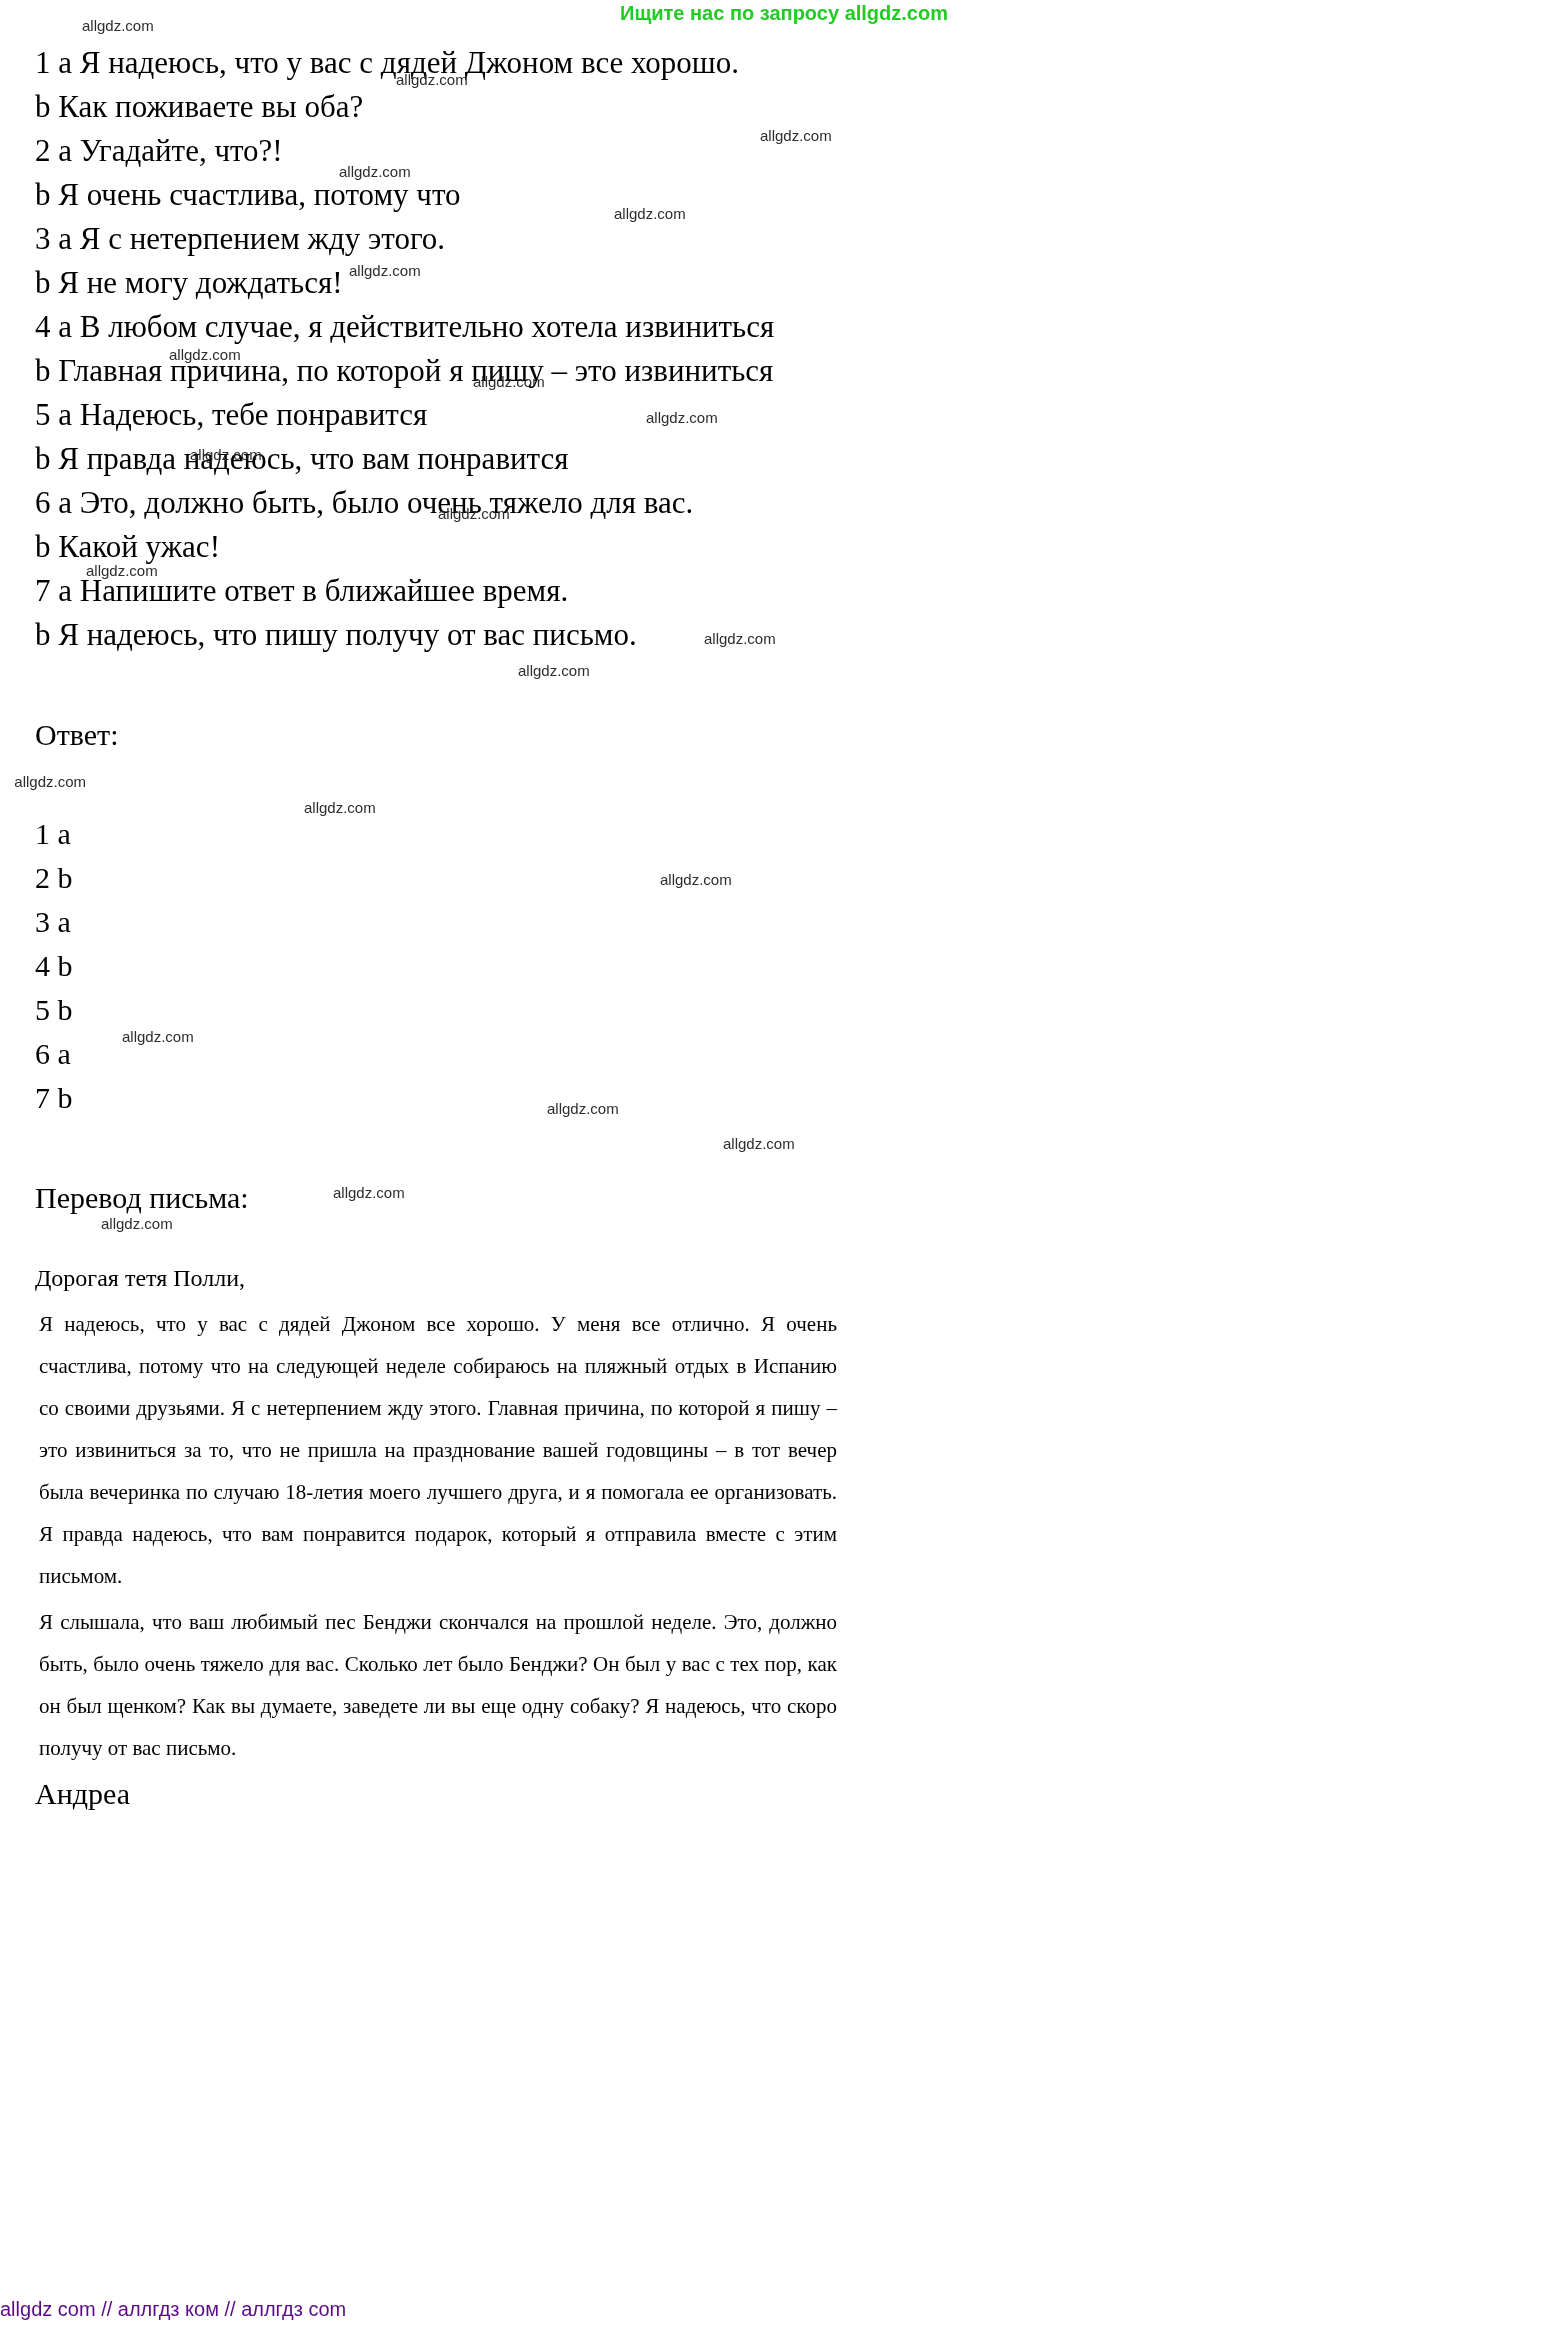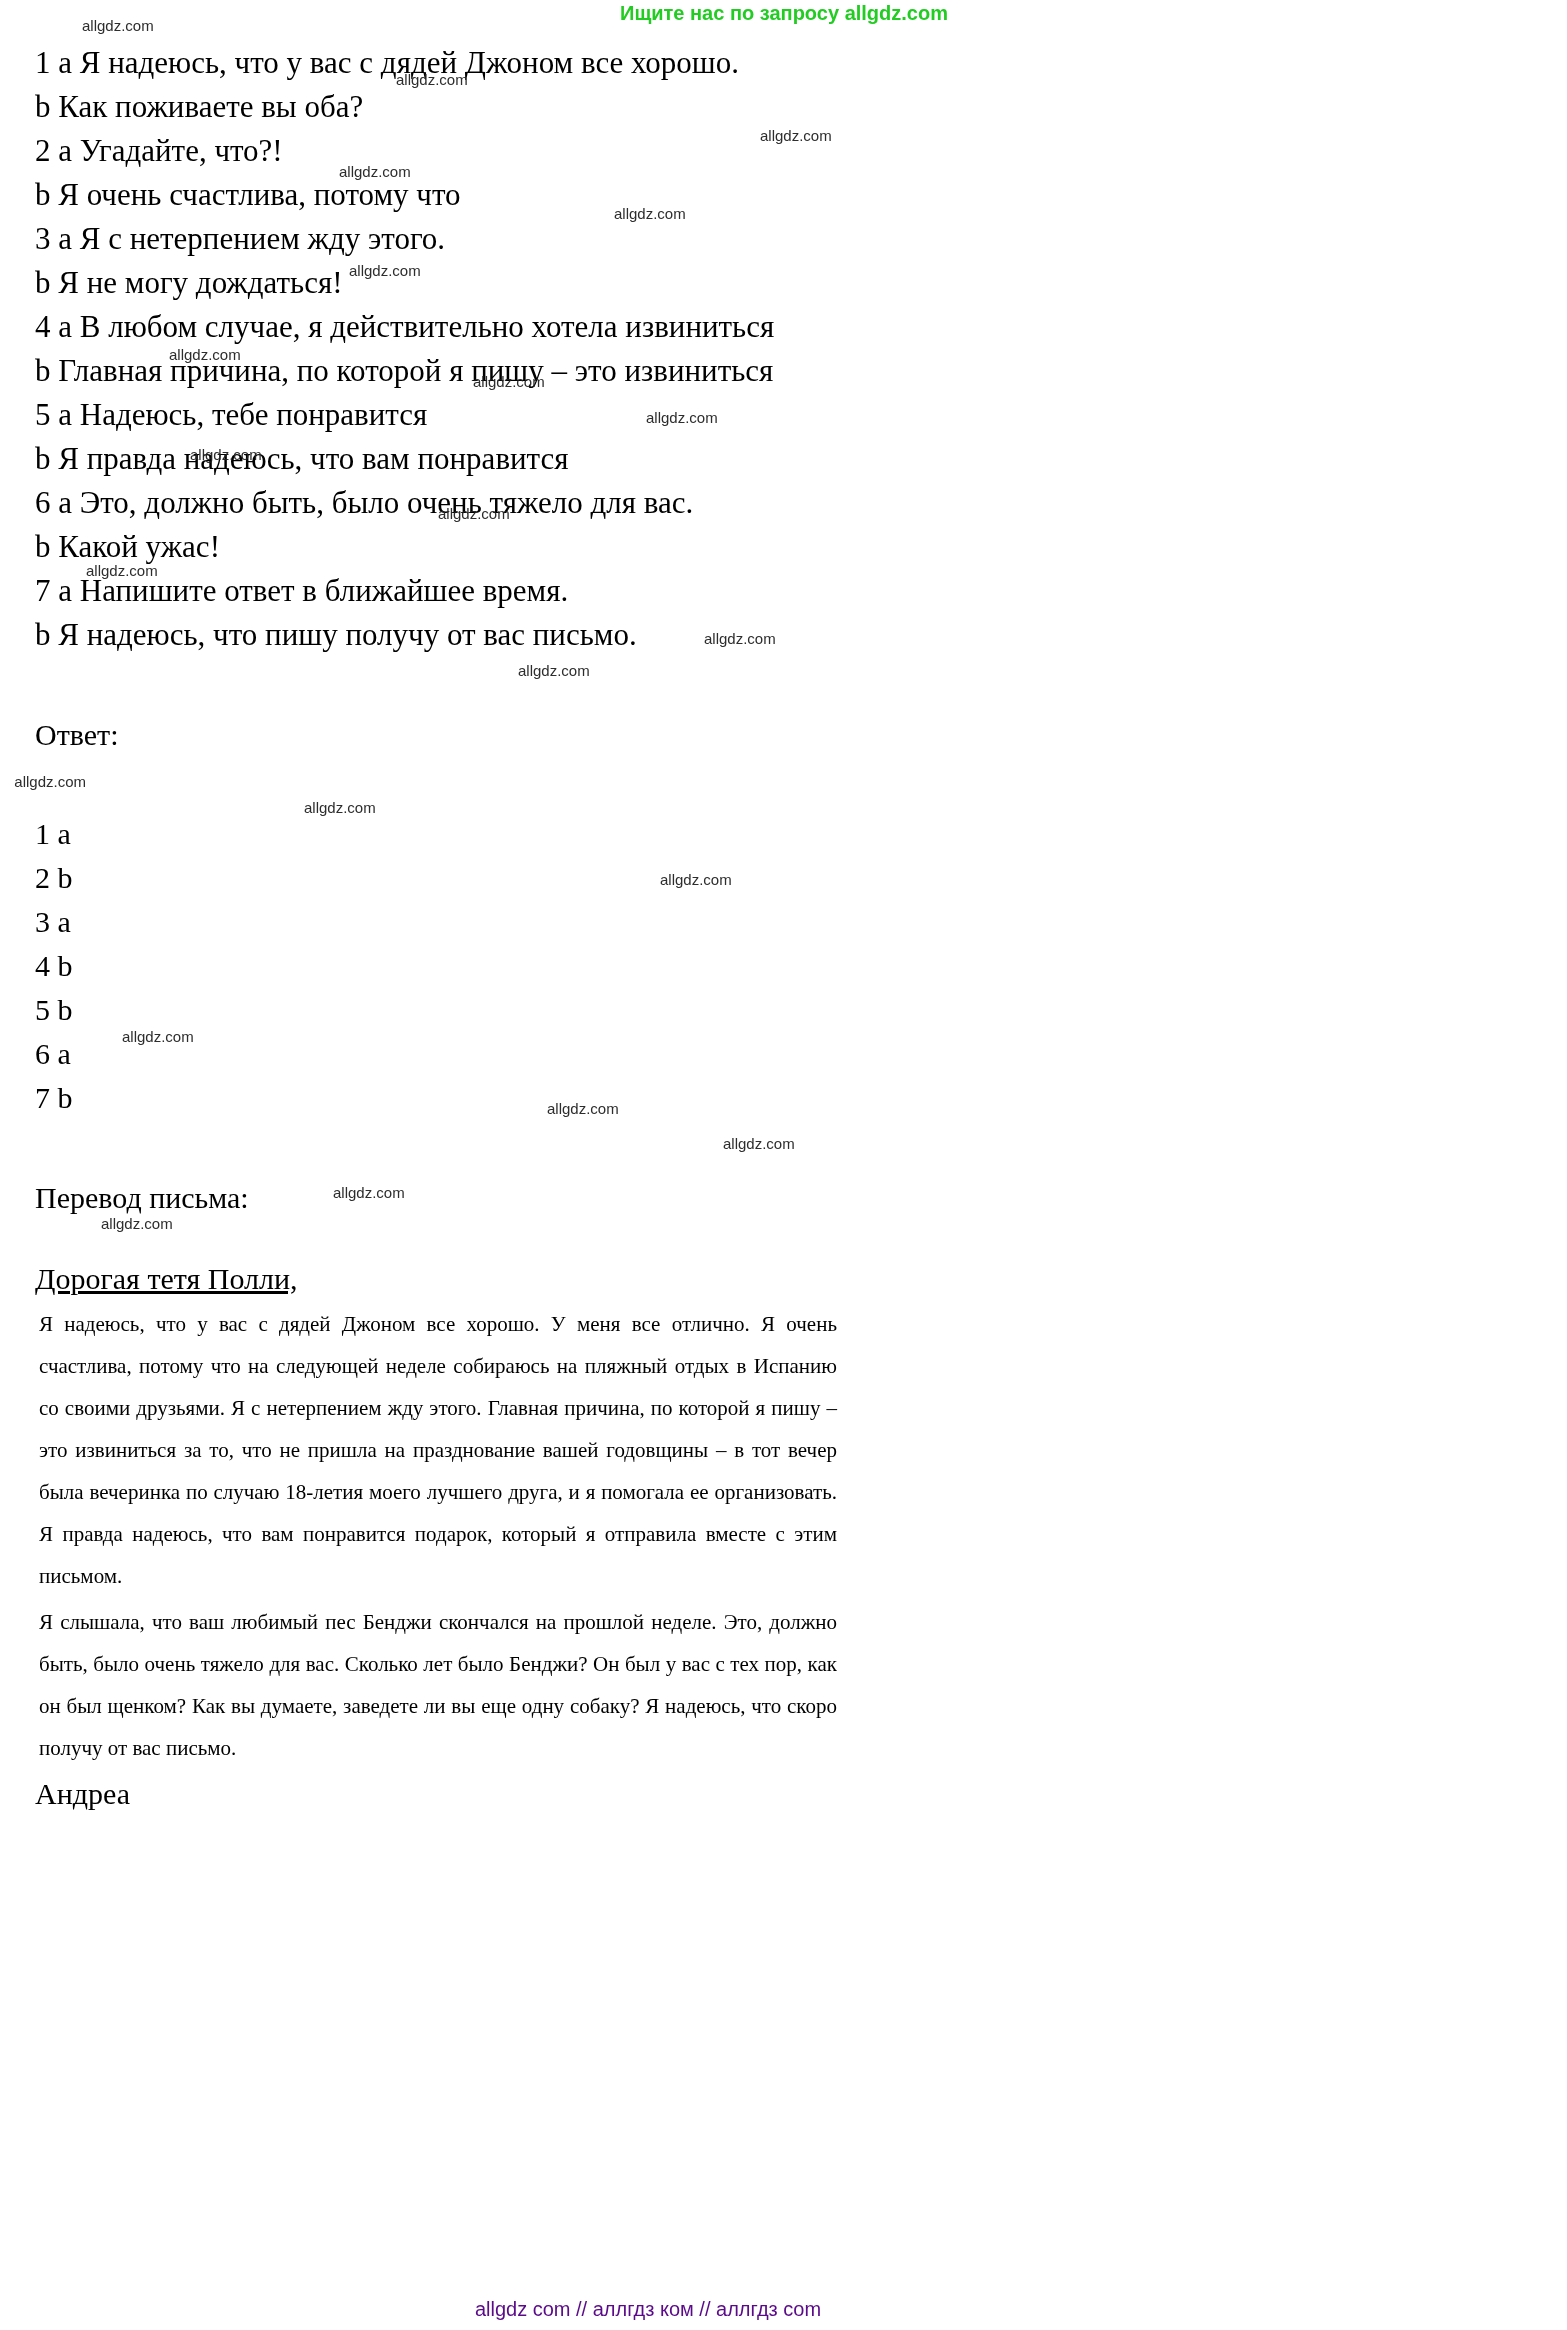--- a/index.html
+++ b/index.html
@@ -71,24 +71,23 @@
     list-style: none;
   }
   .answer-item {
     font-size: 30px;
     line-height: 44px;
     white-space: nowrap;
   }
 
   
   .letter-salutation {
-    font-size: 30px;
+    font-size: 24px;
     line-height: 41px;
     white-space: nowrap;
-    text-decoration: underline;
   }
   .letter-para {
     font-size: 21px;
     line-height: 42px;
     text-align: justify;
     text-justify: inter-word;
     margin: 4px;
     width: 798px;
   }
   .letter-closing {
@@ -107,21 +106,21 @@
     pointer-events: none;
     opacity: 0.95;
   }
 
   
   .footer {
     position: absolute;
     left: 0;
     bottom: 9.5px;
     width: 1296px;
-    text-align: center;
+    text-align: left;
     font-family: "Liberation Sans", "DejaVu Sans", sans-serif;
     font-size: 20px;
     color: #5b0b8a;
     white-space: nowrap;
   }
 </style>
 </head>
 <body>
 
 <div class="top-banner">Ищите нас по запросу allgdz.com</div>

